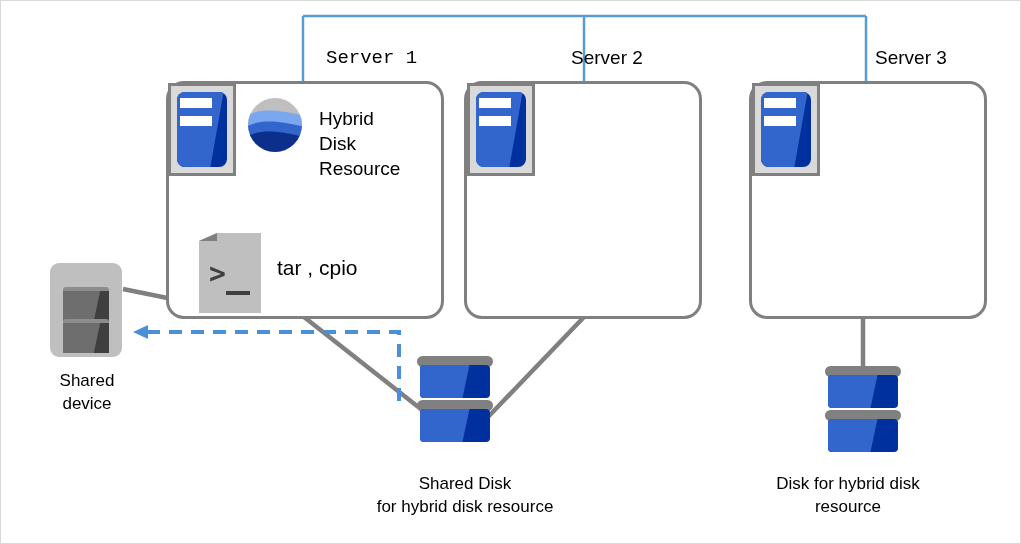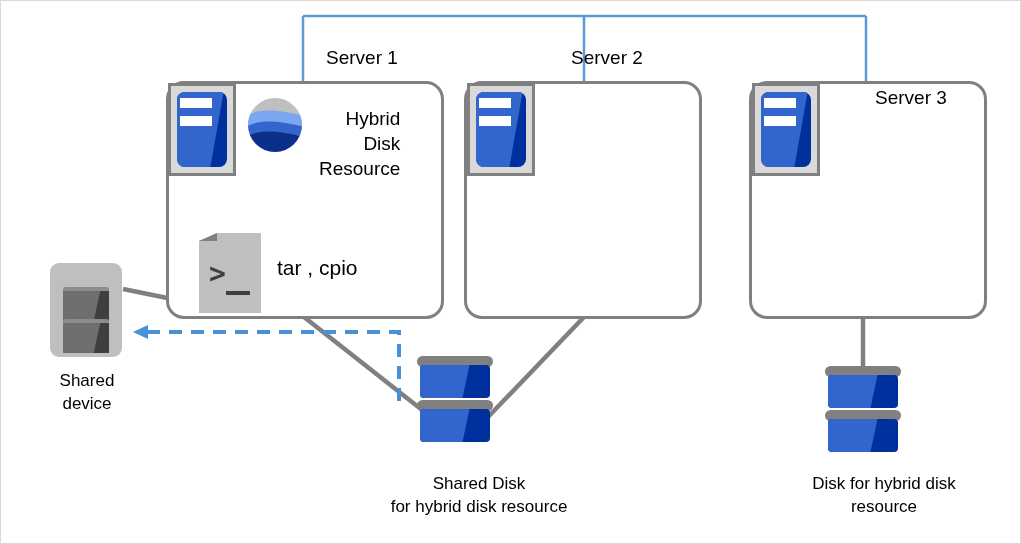--- a/index.html
+++ b/index.html
@@ -68,21 +68,20 @@
   .srv-icon .bar.b2 { top: 30px; }
 
   
   .globe { position: absolute; width: 56px; height: 56px; }
   .res-text {
     position: absolute;
     font-size: 19px;
     line-height: 25px;
     color: #000000;
     white-space: pre;
-    text-align: right;
   }
 
   
   .doc-icon { position: absolute; width: 62px; height: 80px; }
   .doc-text {
     position: absolute;
     font-size: 21px;
     color: #000000;
     white-space: nowrap;
   }
@@ -167,21 +166,21 @@
 
     <path d="M122,288 L196,303" stroke="#808080" stroke-width="4.5" fill="none"></path>
 
     <g>
       <path d="M398,400 L398,331 L140,331" stroke="#4a90d9" stroke-width="4" fill="none" stroke-dasharray="13 9" stroke-linecap="butt"></path>
       <path d="M132,331 L147,324 L147,338 Z" fill="#4a90d9"></path>
     </g>
   </svg>
 
   <div class="server-box" style="left:165px; top:80px; width:278px; height:238px;"></div>
-  <div class="server-label" style="left:325px; top:46px;">Server 1</div>
+  <div class="server-label" style="left:325px; top:46px;font-family:Liberation Mono, monospace;">Server 1</div>
 
   <div class="srv-icon" style="left:167px; top:82px;">
     <div class="body"></div>
     <div class="bar b1"></div>
     <div class="bar b2"></div>
   </div>
 
   <div class="globe" style="left:246px; top:96px;">
     <svg viewBox="0 0 56 56" width="56" height="56" style="pointer-events:none;">
       <defs>
@@ -213,21 +212,21 @@
 
   <div class="server-box" style="left:463px; top:80px; width:238px; height:238px;"></div>
   <div class="server-label" style="left:570px; top:46px;">Server 2</div>
   <div class="srv-icon" style="left:466px; top:82px;">
     <div class="body"></div>
     <div class="bar b1"></div>
     <div class="bar b2"></div>
   </div>
 
   <div class="server-box" style="left:748px; top:80px; width:238px; height:238px;"></div>
-  <div class="server-label" style="left:874px; top:46px;margin-top:40px;">Server 3</div>
+  <div class="server-label" style="left:874px; top:46px;">Server 3</div>
   <div class="srv-icon" style="left:751px; top:82px;">
     <div class="body"></div>
     <div class="bar b1"></div>
     <div class="bar b2"></div>
   </div>
 
   <div class="backup-icon" style="left:49px; top:262px;">
     <div class="cap" style="top:24px;"></div>
     <div class="drum" style="top:28px;"></div>
     <div class="cap" style="top:56px;"></div>
@@ -235,25 +234,25 @@
   </div>
   <div class="caption" style="left:18px; top:368px; width:136px;">Shared
 device</div>
 
   <div class="disk" style="left:416px; top:355px;">
     <div class="cap" style="top:0px;"></div>
     <div class="seg" style="top:9px;"></div>
     <div class="cap" style="top:44px;"></div>
     <div class="seg" style="top:53px;"></div>
   </div>
-  <div class="caption" style="left:348px; top:471px; width:260px;">Shared Disk
+  <div class="caption" style="left:334px; top:471px; width:260px;">Shared Disk
 for hybrid disk resource</div>
 
   <div class="disk" style="left:824px; top:365px;">
     <div class="cap" style="top:0px;"></div>
     <div class="seg" style="top:9px;"></div>
     <div class="cap" style="top:44px;"></div>
     <div class="seg" style="top:53px;"></div>
   </div>
-  <div class="caption" style="left:768px; top:471px; width:230px;">Disk for hybrid disk
+  <div class="caption" style="left:732px; top:471px; width:230px;">Disk for hybrid disk
 resource</div>
 
 </div>
 
 </body></html>

